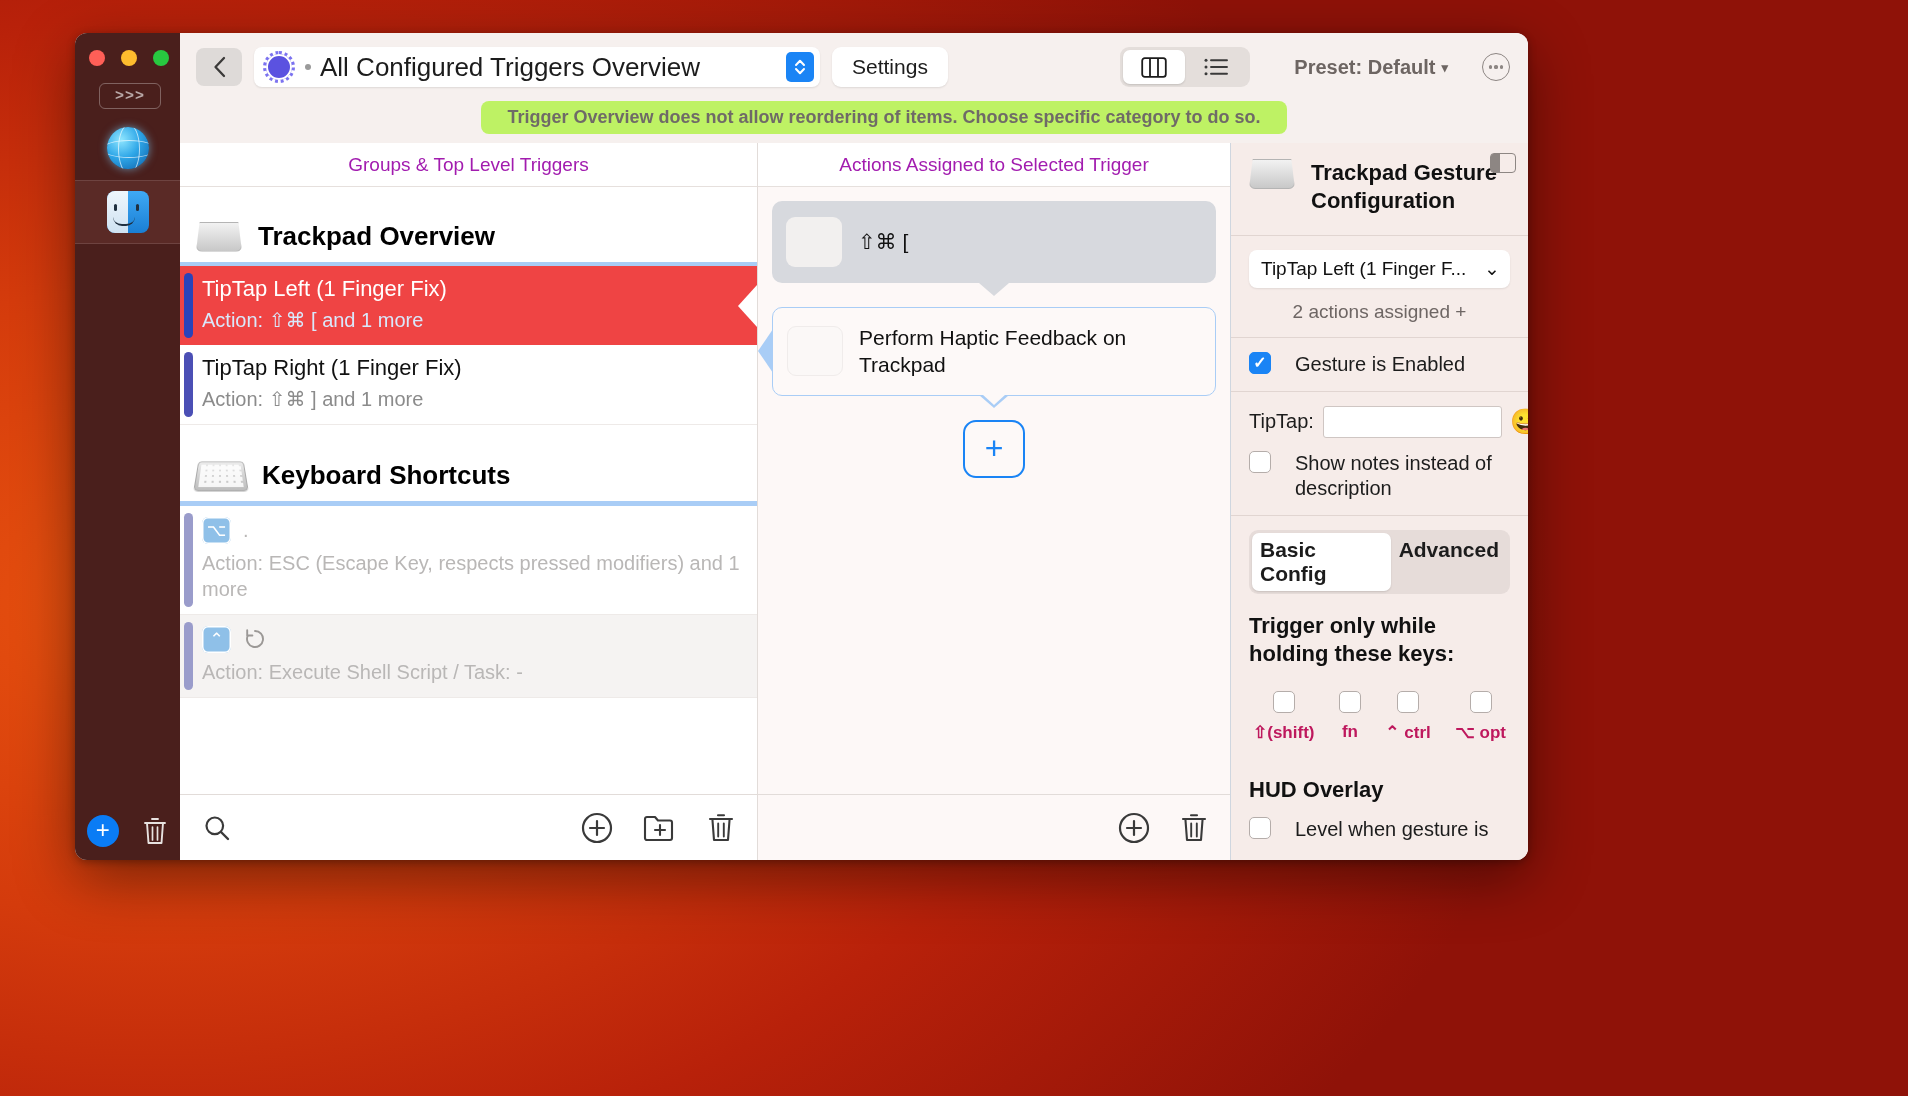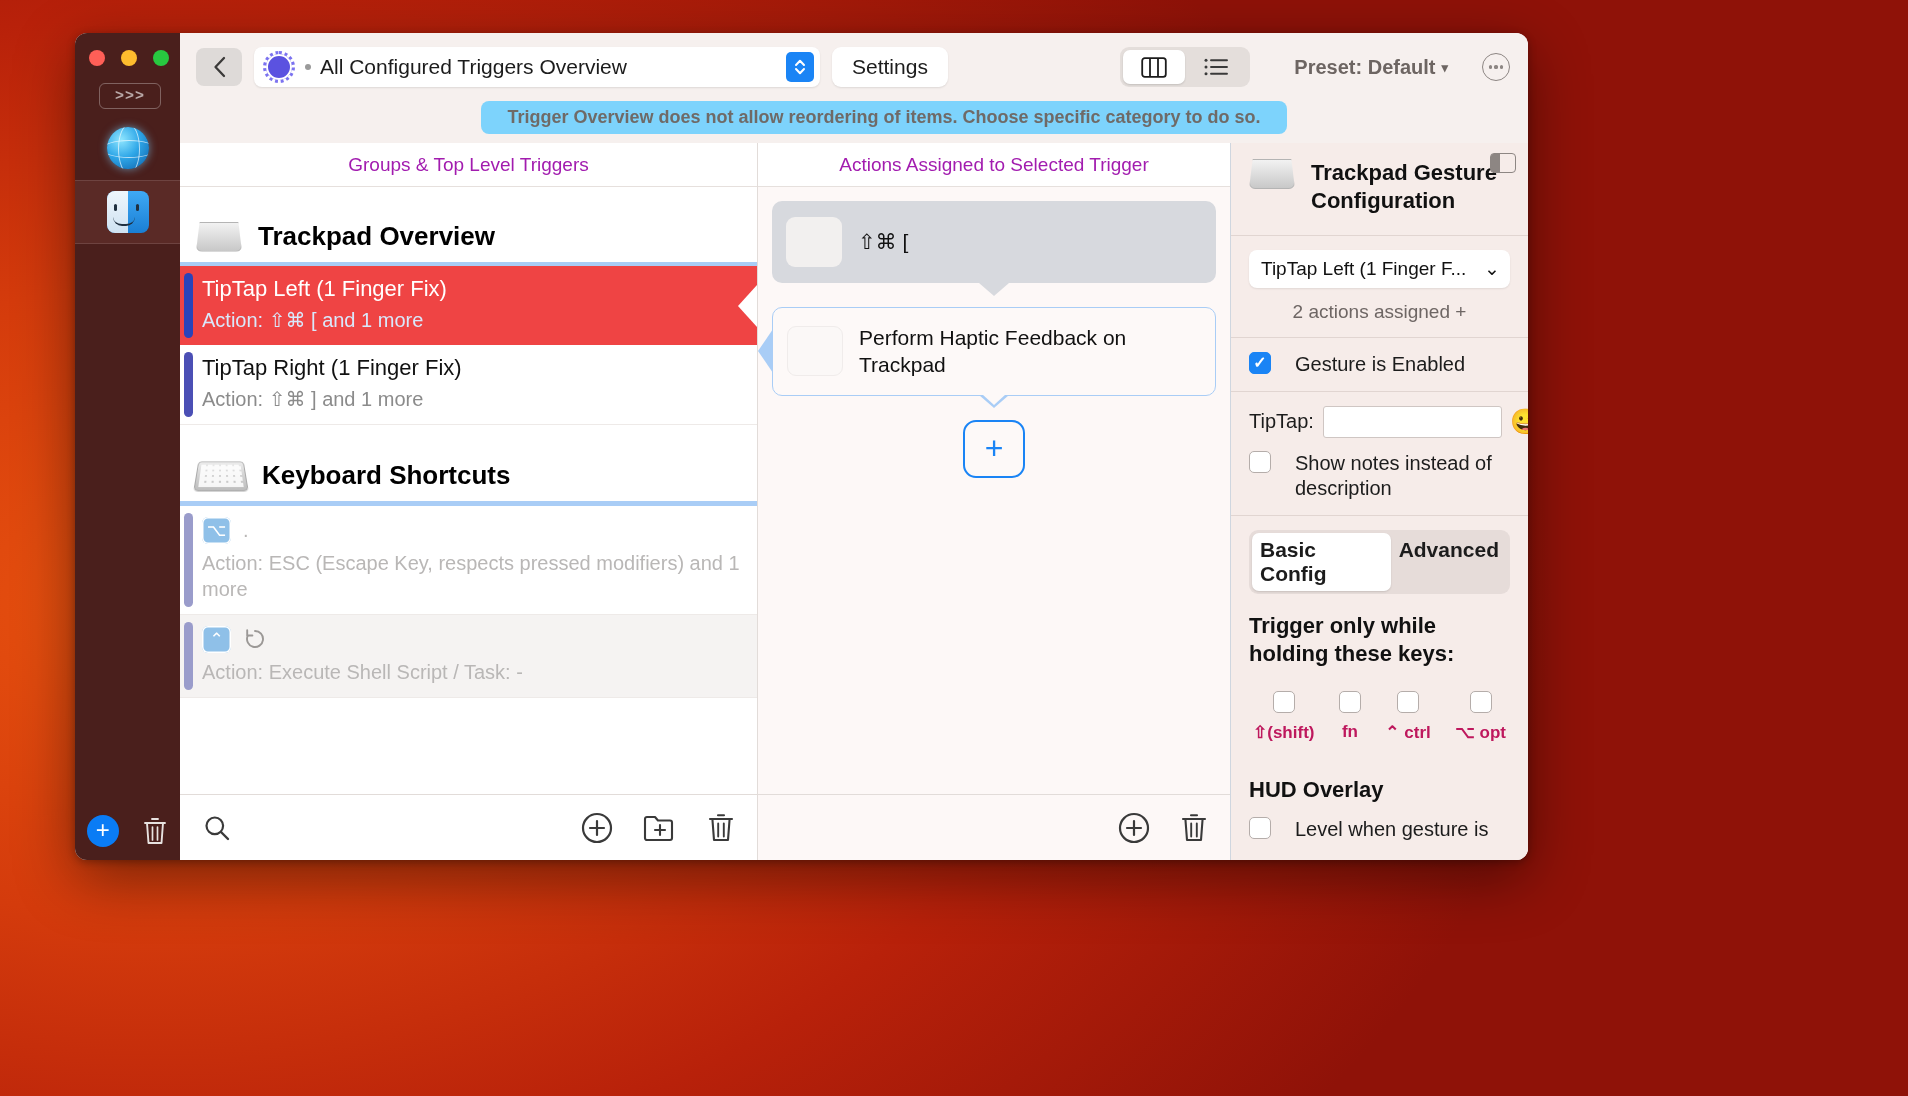--- a/index.html
+++ b/index.html
@@ -157,21 +157,21 @@
   .app-icon:before {
     content: ""; position: absolute; inset: -3px;
     border-radius: 50%;
     border: 3px dotted #7b72f0;
   }
   .bullet-dot {
     width: 6px; height: 6px; border-radius: 50%;
     background: #9a9a9a; margin: 0 9px 0 13px; flex: 0 0 6px;
   }
   .title-text {
-    flex: 1; font-size: 21px; color: #1c1c1c;
+    flex: 1; font-size: 26px; color: #1c1c1c;
     white-space: nowrap; overflow: hidden;
   }
   .stepper {
     width: 28px; height: 30px; border-radius: 5px;
     background: #1a84f5;
     display: flex; flex-direction: column; align-items: center; justify-content: center;
     color: #fff; flex: 0 0 28px;
   }
   .stepper svg { display: block; }
 
@@ -216,21 +216,21 @@
     display: block;
   }
 
   
   .notice-row {
     height: 42px; flex: 0 0 42px;
     display: flex; align-items: flex-start; justify-content: center;
     padding-left: 60px;
   }
   .notice {
-    background: #7dd3fc;
+    background: #bef264;
     border-radius: 8px;
     padding: 6px 26px;
     font-size: 18px; font-weight: bold; color: #6f6a67;
   }
 
   
   .body { flex: 1; display: flex; min-height: 0; }
 
   .col-left  { width: 578px; flex: 0 0 578px; display: flex; flex-direction: column;
                background: #fff; border-right: 1px solid #e2dcd9; }

